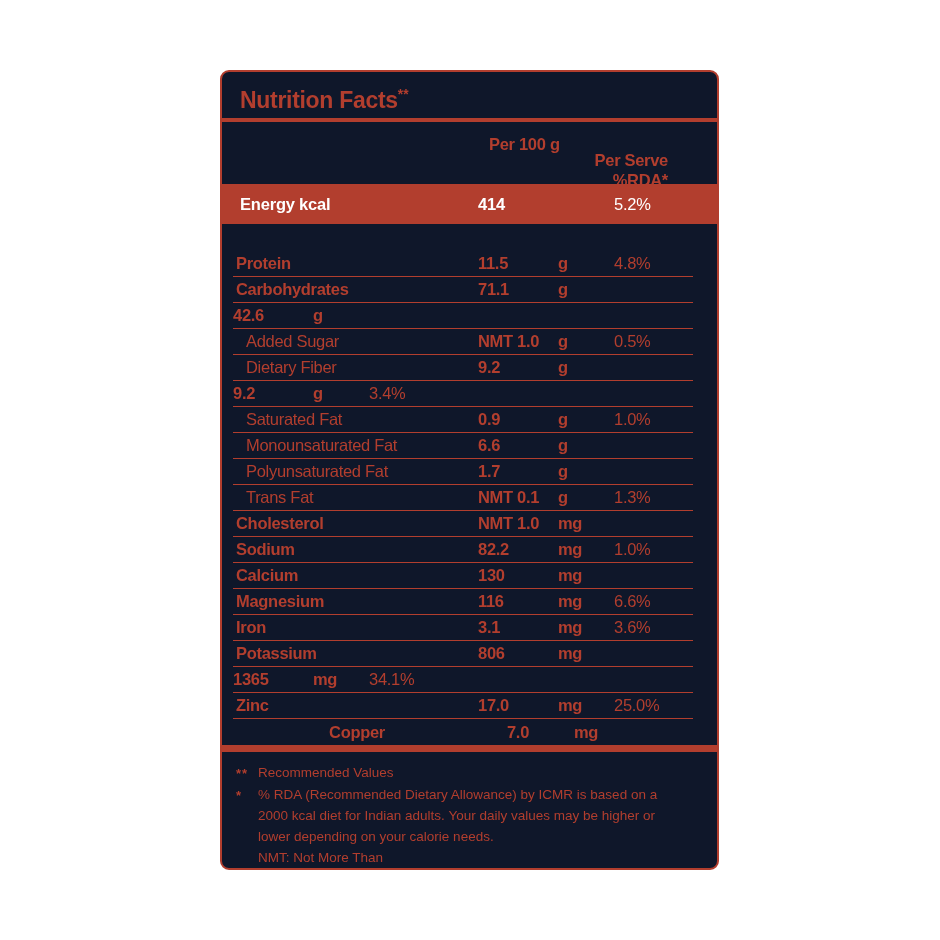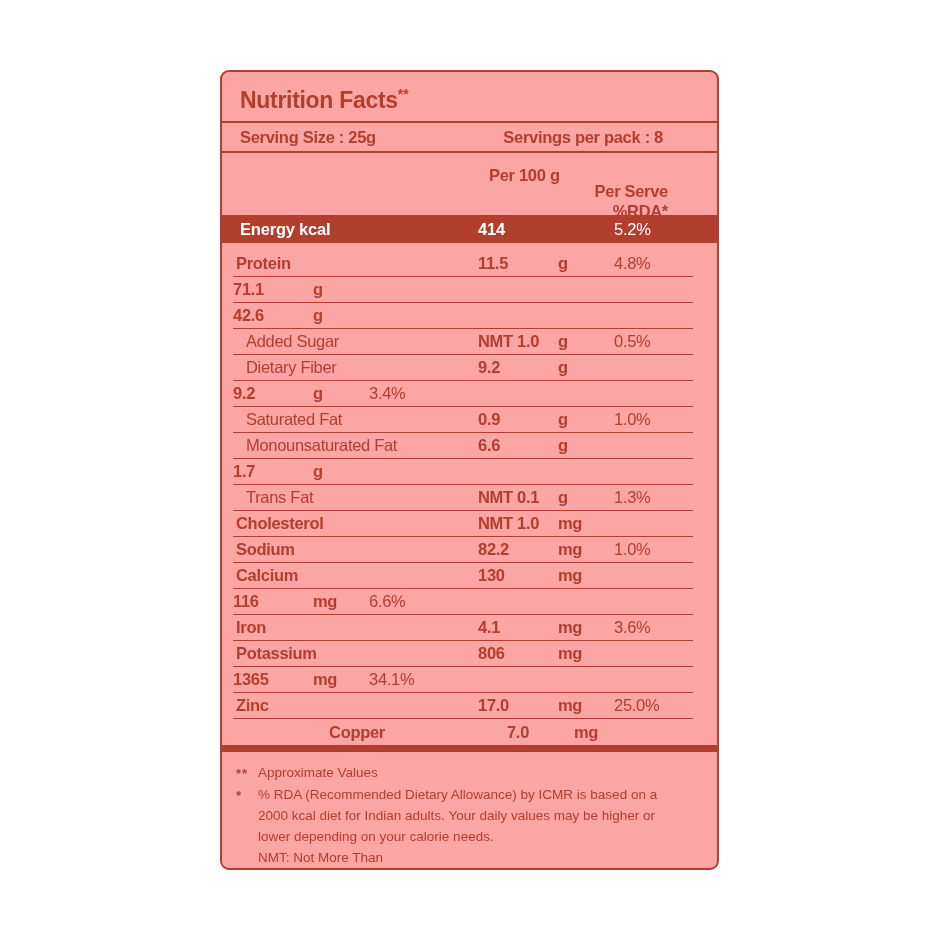--- a/index.html
+++ b/index.html
@@ -8,21 +8,21 @@
     font-family: "Liberation Sans", sans-serif;
     color: var(--red, #b23e2e);
     position: relative;
   }
   .label-box {
     position: absolute;
     left: 220px; top: 70px;
     width: 499px; height: 800px;
     border: 2px solid var(--red, #b23e2e);
     border-radius: 9px;
-    background: #fca5a5;
+    background: #0f172a;
     overflow: hidden;
     display: flex;
     flex-direction: column;
   }
   .title-section { height: 52px; padding: 15px 0 0 18px; }
   .title { font-size: 23px; font-weight: bold; letter-spacing: -0.3px; }
   .title sup { font-size: 60%; vertical-align: super; letter-spacing: 0; }
   .rule { height: 2px; background: var(--red, #b23e2e); flex: none; }
   .serving-row {
     height: 28px; flex: none;
@@ -32,31 +32,31 @@
   }
   .col-headers { height: 62px; flex: none; position: relative; font-weight: bold; font-size: 16.5px; letter-spacing: -0.3px; }
   .h-per100 { position: absolute; left: 267px; top: 13px; }
   .h-perserve { position: absolute; right: 49px; top: 28px; text-align: right; line-height: 20px; }
   .grid { display: flex; align-items: center; }
   .c-label { flex: 1 1 auto; padding-left: 3px; min-width: 0; }
   .c-value { width: 80px; flex: none; font-weight: bold; }
   .c-unit  { width: 56px; flex: none; font-weight: bold; }
   .c-rda   { width: 79px; flex: none; font-weight: normal; }
   .energy-row {
-    height: 28px; flex: none;
+    height: 40px; flex: none;
     background: var(--red, #b23e2e);
     color: #ffffff;
     font-weight: bold; font-size: 16.5px; letter-spacing: -0.2px;
     padding: 0 24px 0 11px;
   }
   .energy-row .c-label { padding-left: 7px; }
   .rows {
     flex: none;
     margin: 0 24px 0 11px;
-    padding-top: 8px;
+    padding-top: 27px;
     font-size: 16.5px; letter-spacing: -0.3px;
   }
   .row { height: 26px; border-bottom: 1.5px solid var(--red, #b23e2e); }
   .row:last-child { border-bottom: none; text-align: center; }
   .row.bold .c-label { font-weight: bold; }
   .row.indent .c-label { padding-left: 13px; }
   .thick-bar { height: 7px; background: var(--red, #b23e2e); flex: none; }
   .footnotes { flex: 1; padding: 10px 20px 0 14px; font-size: 13.5px; line-height: 21px; }
   .fn-line { display: flex; align-items: flex-start; }
   .fn-marker { width: 22px; flex: none; font-weight: bold; font-size: 13px; letter-spacing: 1px; padding-top: 1px; }
@@ -67,24 +67,20 @@
 <body>
 
 <div class="label-box">
 
   <div class="title-section">
     <span class="title"><span>Nutrition Facts</span><sup>**</sup></span>
   </div>
 
   <div class="rule"></div>
 
-  <div class="serving-row">
-    <span>Serving Size : 25g</span>
-    <span>Servings per pack : 8</span>
-  </div>
 
   <div class="rule"></div>
 
   <div class="col-headers">
     <span class="h-per100">Per 100 g</span>
     <span class="h-perserve"><span>Per Serve</span><br><span>%RDA*</span></span>
   </div>
 
   <div class="energy-row grid">
     <span class="c-label">Energy kcal</span>
@@ -94,20 +90,21 @@
   </div>
 
   <div class="rows">
       <div class="row grid bold">
         <span class="c-label">Protein</span>
         <span class="c-value">11.5</span>
         <span class="c-unit">g</span>
         <span class="c-rda">4.8%</span>
       </div>
       <div class="row grid bold">
+        <span class="c-label">Carbohydrates</span>
         <span class="c-value">71.1</span>
         <span class="c-unit">g</span>
         <span class="c-rda"></span>
       </div>
       <div class="row grid indent">
         <span class="c-value">42.6</span>
         <span class="c-unit">g</span>
         <span class="c-rda"></span>
       </div>
       <div class="row grid indent">
@@ -133,20 +130,21 @@
         <span class="c-unit">g</span>
         <span class="c-rda">1.0%</span>
       </div>
       <div class="row grid indent">
         <span class="c-label">Monounsaturated Fat</span>
         <span class="c-value">6.6</span>
         <span class="c-unit">g</span>
         <span class="c-rda"></span>
       </div>
       <div class="row grid indent">
+        <span class="c-label">Polyunsaturated Fat</span>
         <span class="c-value">1.7</span>
         <span class="c-unit">g</span>
         <span class="c-rda"></span>
       </div>
       <div class="row grid indent">
         <span class="c-label">Trans Fat</span>
         <span class="c-value">NMT 0.1</span>
         <span class="c-unit">g</span>
         <span class="c-rda">1.3%</span>
       </div>
@@ -162,27 +160,28 @@
         <span class="c-unit">mg</span>
         <span class="c-rda">1.0%</span>
       </div>
       <div class="row grid bold">
         <span class="c-label">Calcium</span>
         <span class="c-value">130</span>
         <span class="c-unit">mg</span>
         <span class="c-rda"></span>
       </div>
       <div class="row grid bold">
+        <span class="c-label">Magnesium</span>
         <span class="c-value">116</span>
         <span class="c-unit">mg</span>
         <span class="c-rda">6.6%</span>
       </div>
       <div class="row grid bold">
         <span class="c-label">Iron</span>
-        <span class="c-value">4.1</span>
+        <span class="c-value">3.1</span>
         <span class="c-unit">mg</span>
         <span class="c-rda">3.6%</span>
       </div>
       <div class="row grid bold">
         <span class="c-label">Potassium</span>
         <span class="c-value">806</span>
         <span class="c-unit">mg</span>
         <span class="c-rda"></span>
       </div>
       <div class="row grid bold">
@@ -202,21 +201,21 @@
         <span class="c-unit">mg</span>
         <span class="c-rda"></span>
       </div>
     </div>
 
   <div class="thick-bar"></div>
 
   <div class="footnotes">
     <div class="fn-line">
       <span class="fn-marker">**</span>
-      <span class="fn-text">Approximate Values</span>
+      <span class="fn-text">Recommended Values</span>
     </div>
     <div class="fn-line">
       <span class="fn-marker">*</span>
       <span class="fn-text">% RDA (Recommended Dietary Allowance) by ICMR is based on a 2000 kcal diet for Indian adults. Your daily values may be higher or lower depending on your calorie needs.</span>
     </div>
     <div class="fn-nmt">NMT: Not More Than</div>
   </div>
 
 </div>
 

